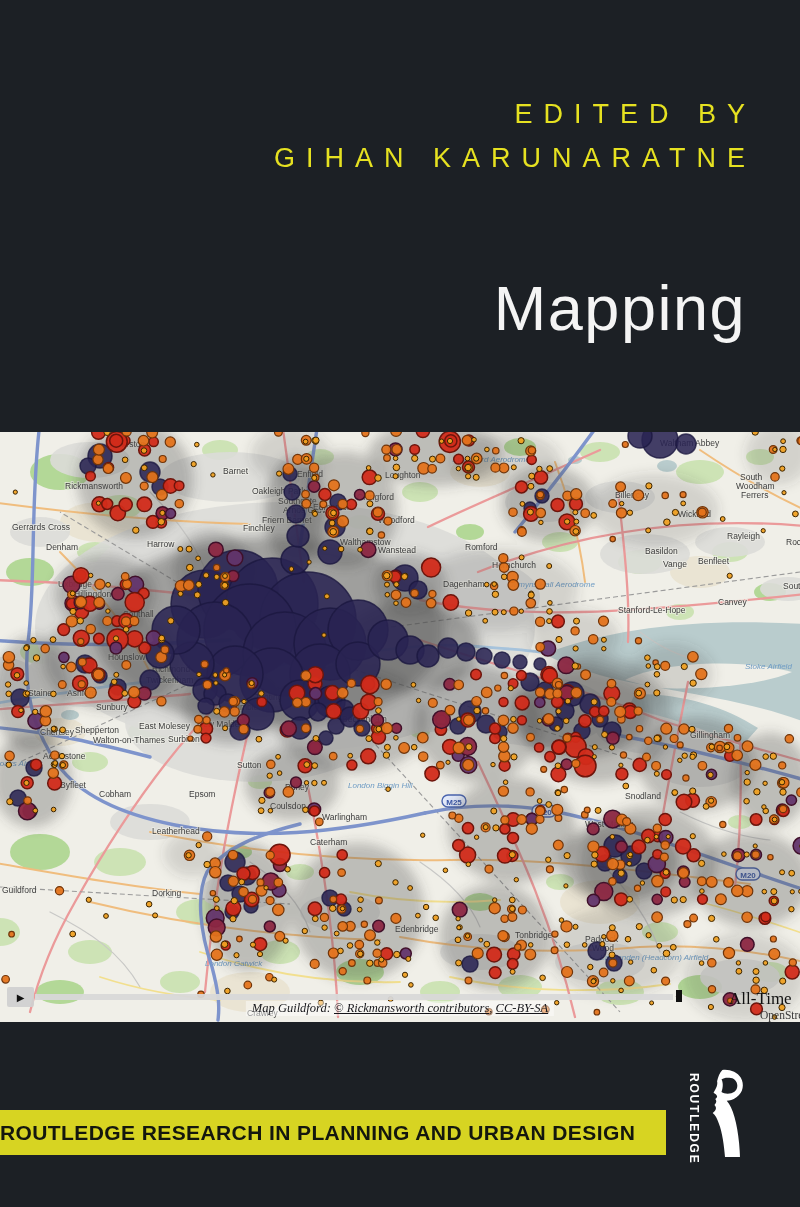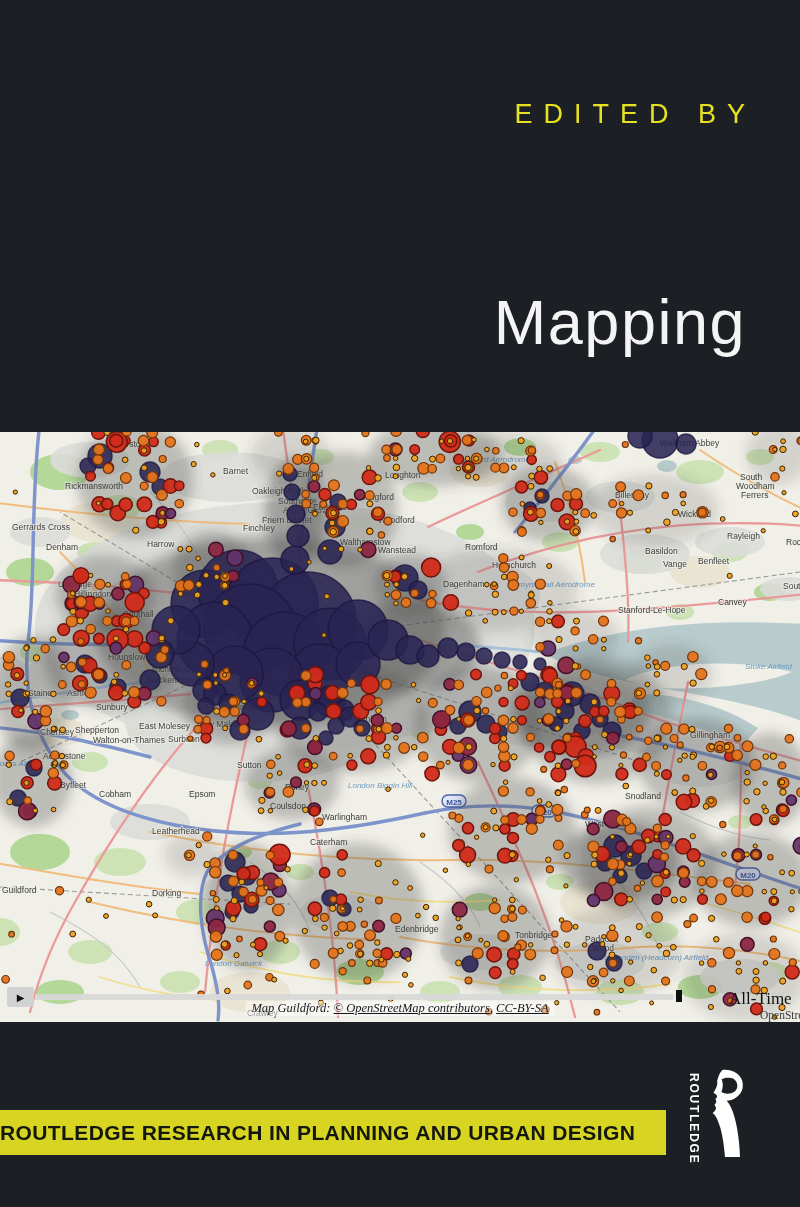--- a/index.html
+++ b/index.html
@@ -2,21 +2,21 @@
 <html><head>
 <meta charset="utf-8">
 <style>
   html,body{margin:0;padding:0;background:#14171b;}
   .cover{position:relative;width:800px;height:1207px;background:#1c2025;overflow:hidden;
          font-family:"Liberation Sans",sans-serif;}
   
   .edited-block{position:absolute;top:92px;right:55px;text-align:right;
     color:#e6e121;font-size:27px;font-weight:400;letter-spacing:11px;margin-right:-11px;
     line-height:44px;white-space:nowrap;}
-  .title{position:absolute;top:286px;right:54px;color:#f4f4f4;font-size:63px;
+  .title{position:absolute;top:272px;right:54px;color:#f4f4f4;font-size:63px;
     font-weight:400;letter-spacing:1.5px;white-space:nowrap;text-align:right;}
   .subtitle{position:absolute;top:362px;right:54px;color:#dedede;font-size:23px;
     letter-spacing:0.6px;white-space:nowrap;}
   
   .map{position:absolute;left:0;top:432px;width:800px;height:590px;background:#f0efe8;overflow:hidden;}
   .map svg{position:absolute;left:0;top:0;}
   .play-btn{position:absolute;left:7px;top:555px;width:27px;height:20px;border-radius:2px;
     background:rgba(208,208,208,.93);display:flex;align-items:center;justify-content:center;
     font-size:10px;color:#111;cursor:pointer;}
   .track{position:absolute;left:35px;top:562px;width:638px;height:6px;background:rgba(216,216,216,.95);}
@@ -37,20 +37,21 @@
     writing-mode:vertical-rl;font-size:12px;font-weight:bold;letter-spacing:1.8px;white-space:nowrap;}
   .r-glyph{position:absolute;left:705px;top:1069px;}
 </style>
 </head>
 <body>
 
 <div class="cover">
 
   <div class="edited-block">
     <div>EDITED BY</div>
+    <div>GIHAN KARUNARATNE</div>
   </div>
 
   <div class="title">Mapping</div>
 
   <div class="map">
     <svg id="mapsvg" width="800" height="590" viewBox="0 0 800 590">
         <defs>
           <filter id="blur" x="-60%" y="-60%" width="220%" height="220%">
             <feGaussianBlur stdDeviation="6"></feGaussianBlur>
           </filter>
@@ -1434,21 +1435,21 @@
         <circle cx="266.1" cy="455.8" r="2.2" fill="#efa022" stroke="#3a2300" stroke-width="1" fill-opacity="0.95"></circle>
       </svg>
 
     <div class="play-btn">
       <span>▶</span>
     </div>
     <div class="track"></div>
     <div class="marker"></div>
     <div class="alltime">All-Time</div>
 
-    <div class="attribution" id="attribution"><span>Map Guildford: </span><span class="u">© OpenStreetMap contributors</span><span>, </span><span class="u">CC-BY-SA</span></div>
+    <div class="attribution" id="attribution"><span>Map Guildford: </span><span class="u">© Rickmansworth contributors</span><span>, </span><span class="u">CC-BY-SA</span></div>
     <div class="osm-mark">OpenStreetMap</div>
   </div>
 
   <div class="banner">
     <span>ROUTLEDGE RESEARCH IN PLANNING AND URBAN DESIGN</span>
   </div>
 
   <div class="wordmark">ROUTLEDGE</div>
 
   <svg class="r-glyph" width="40" height="88" viewBox="0 0 44 100">

